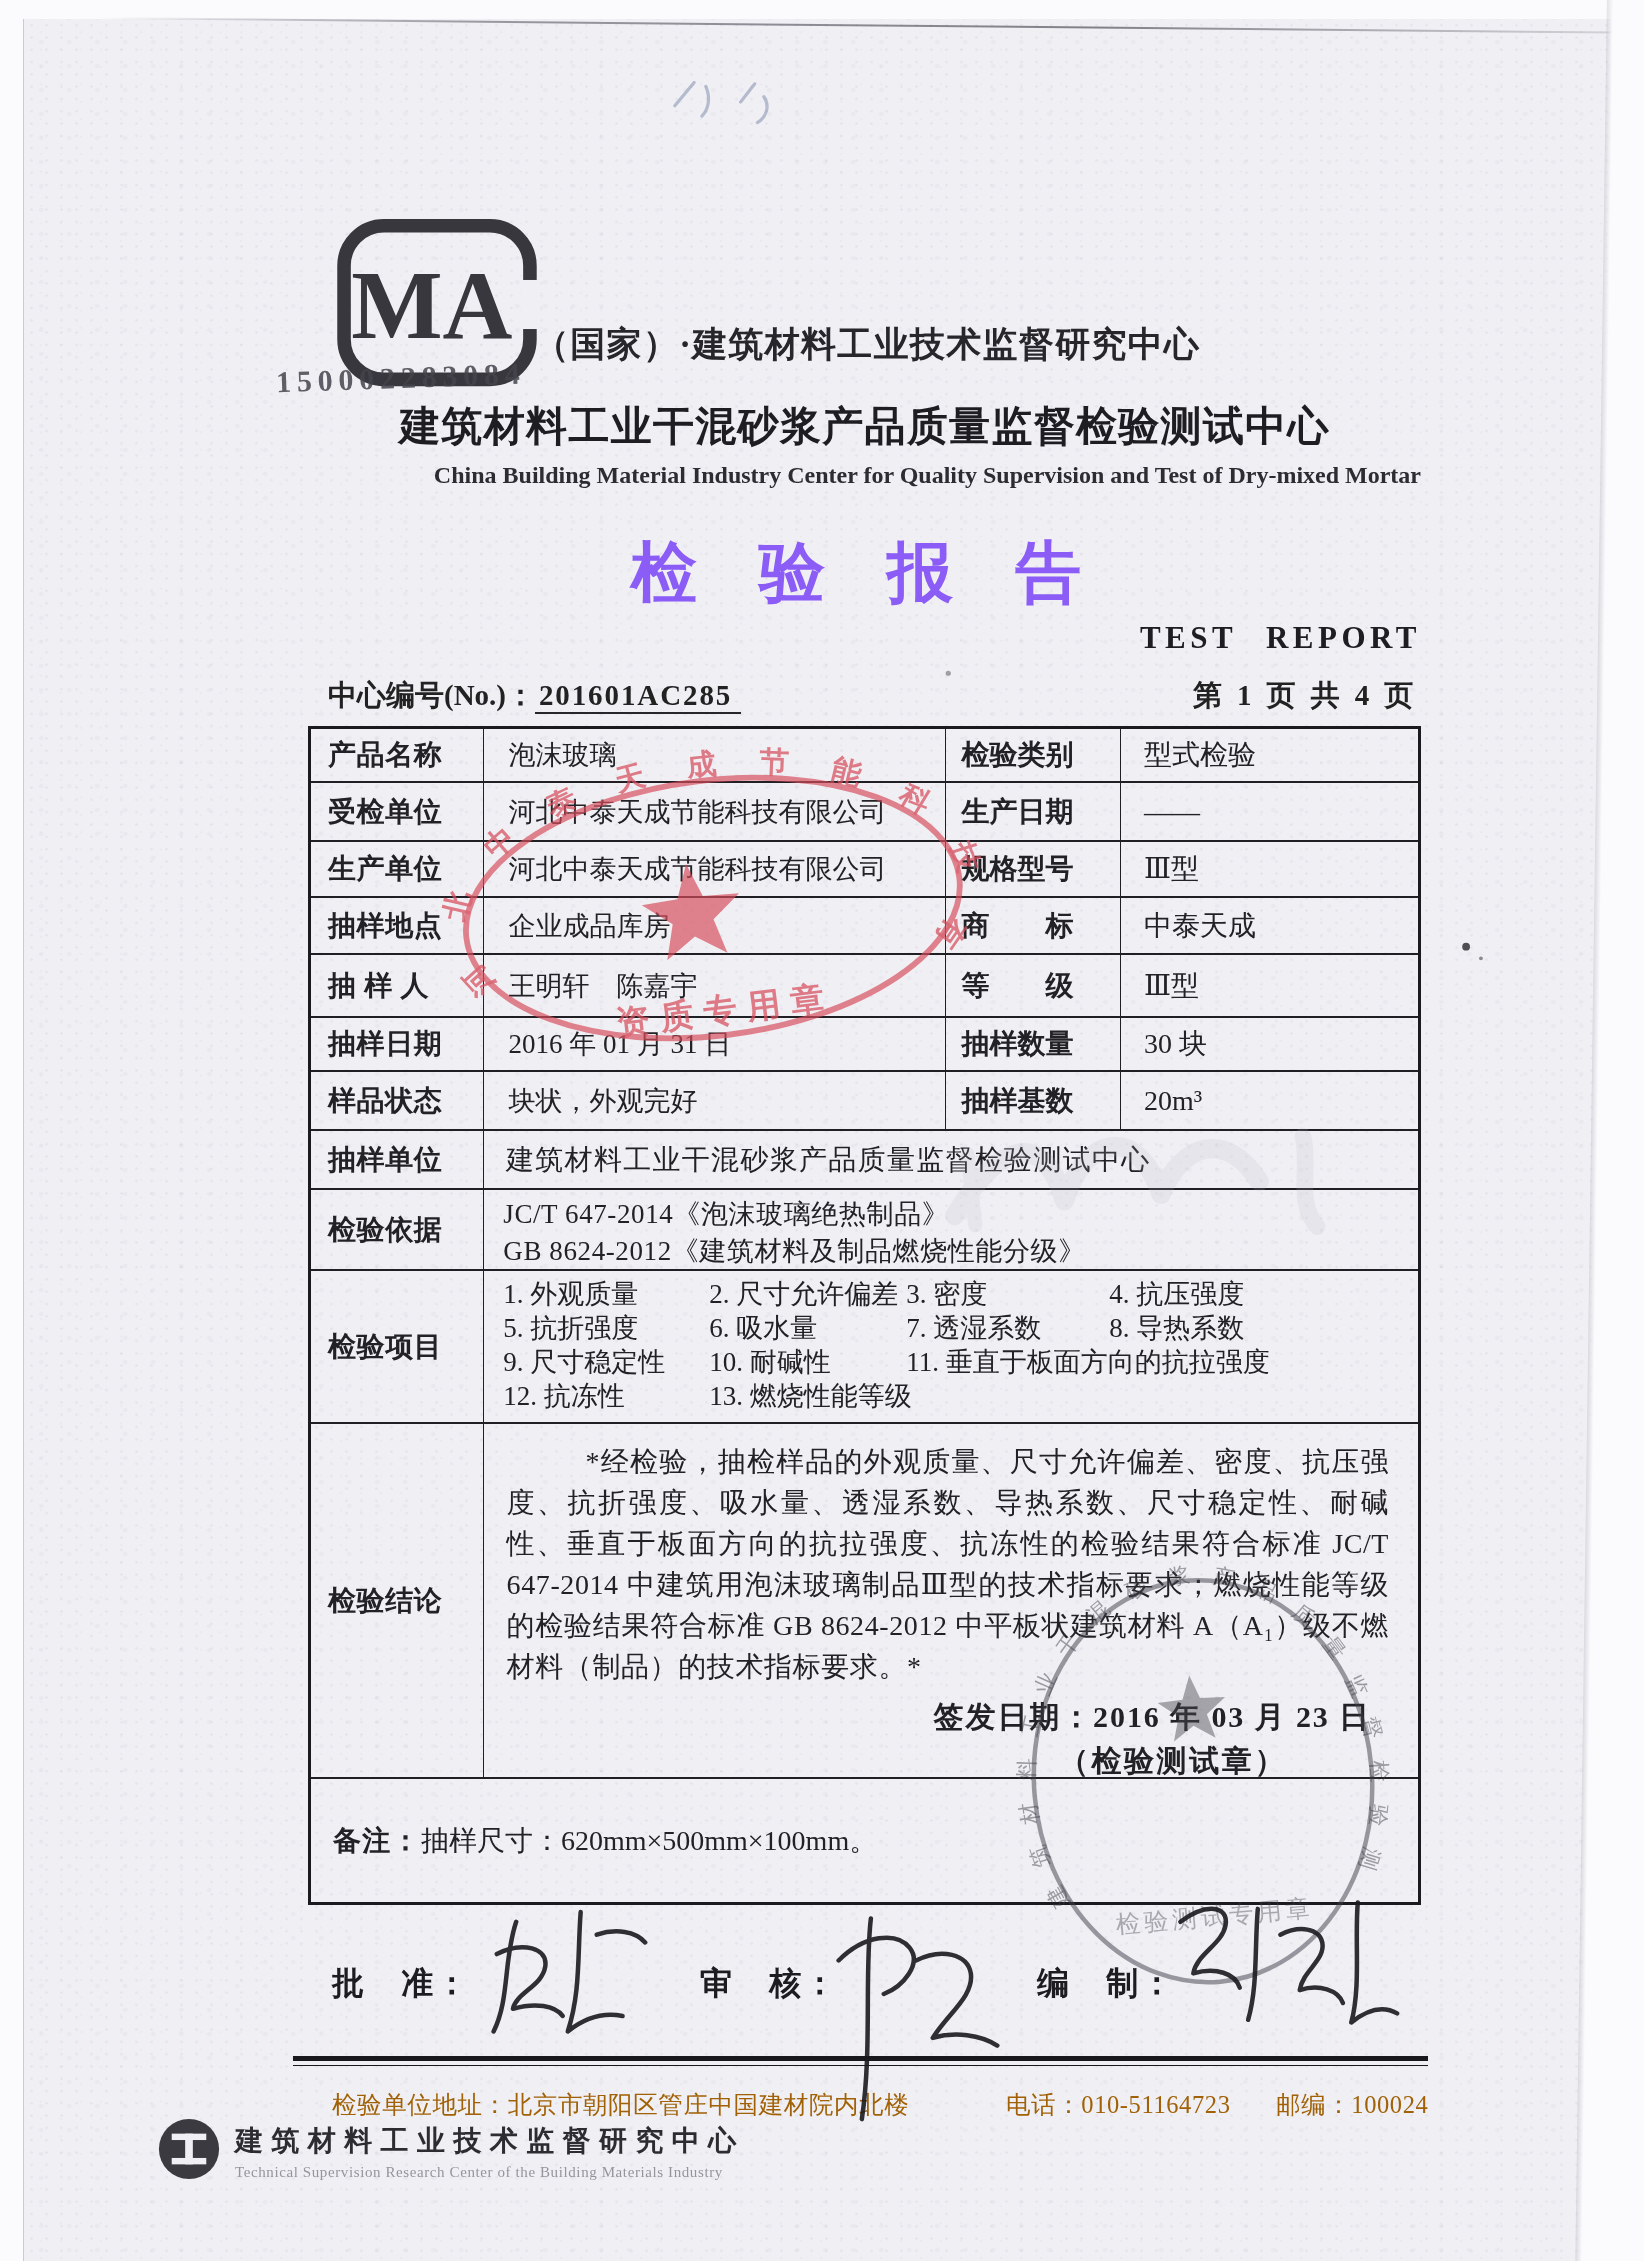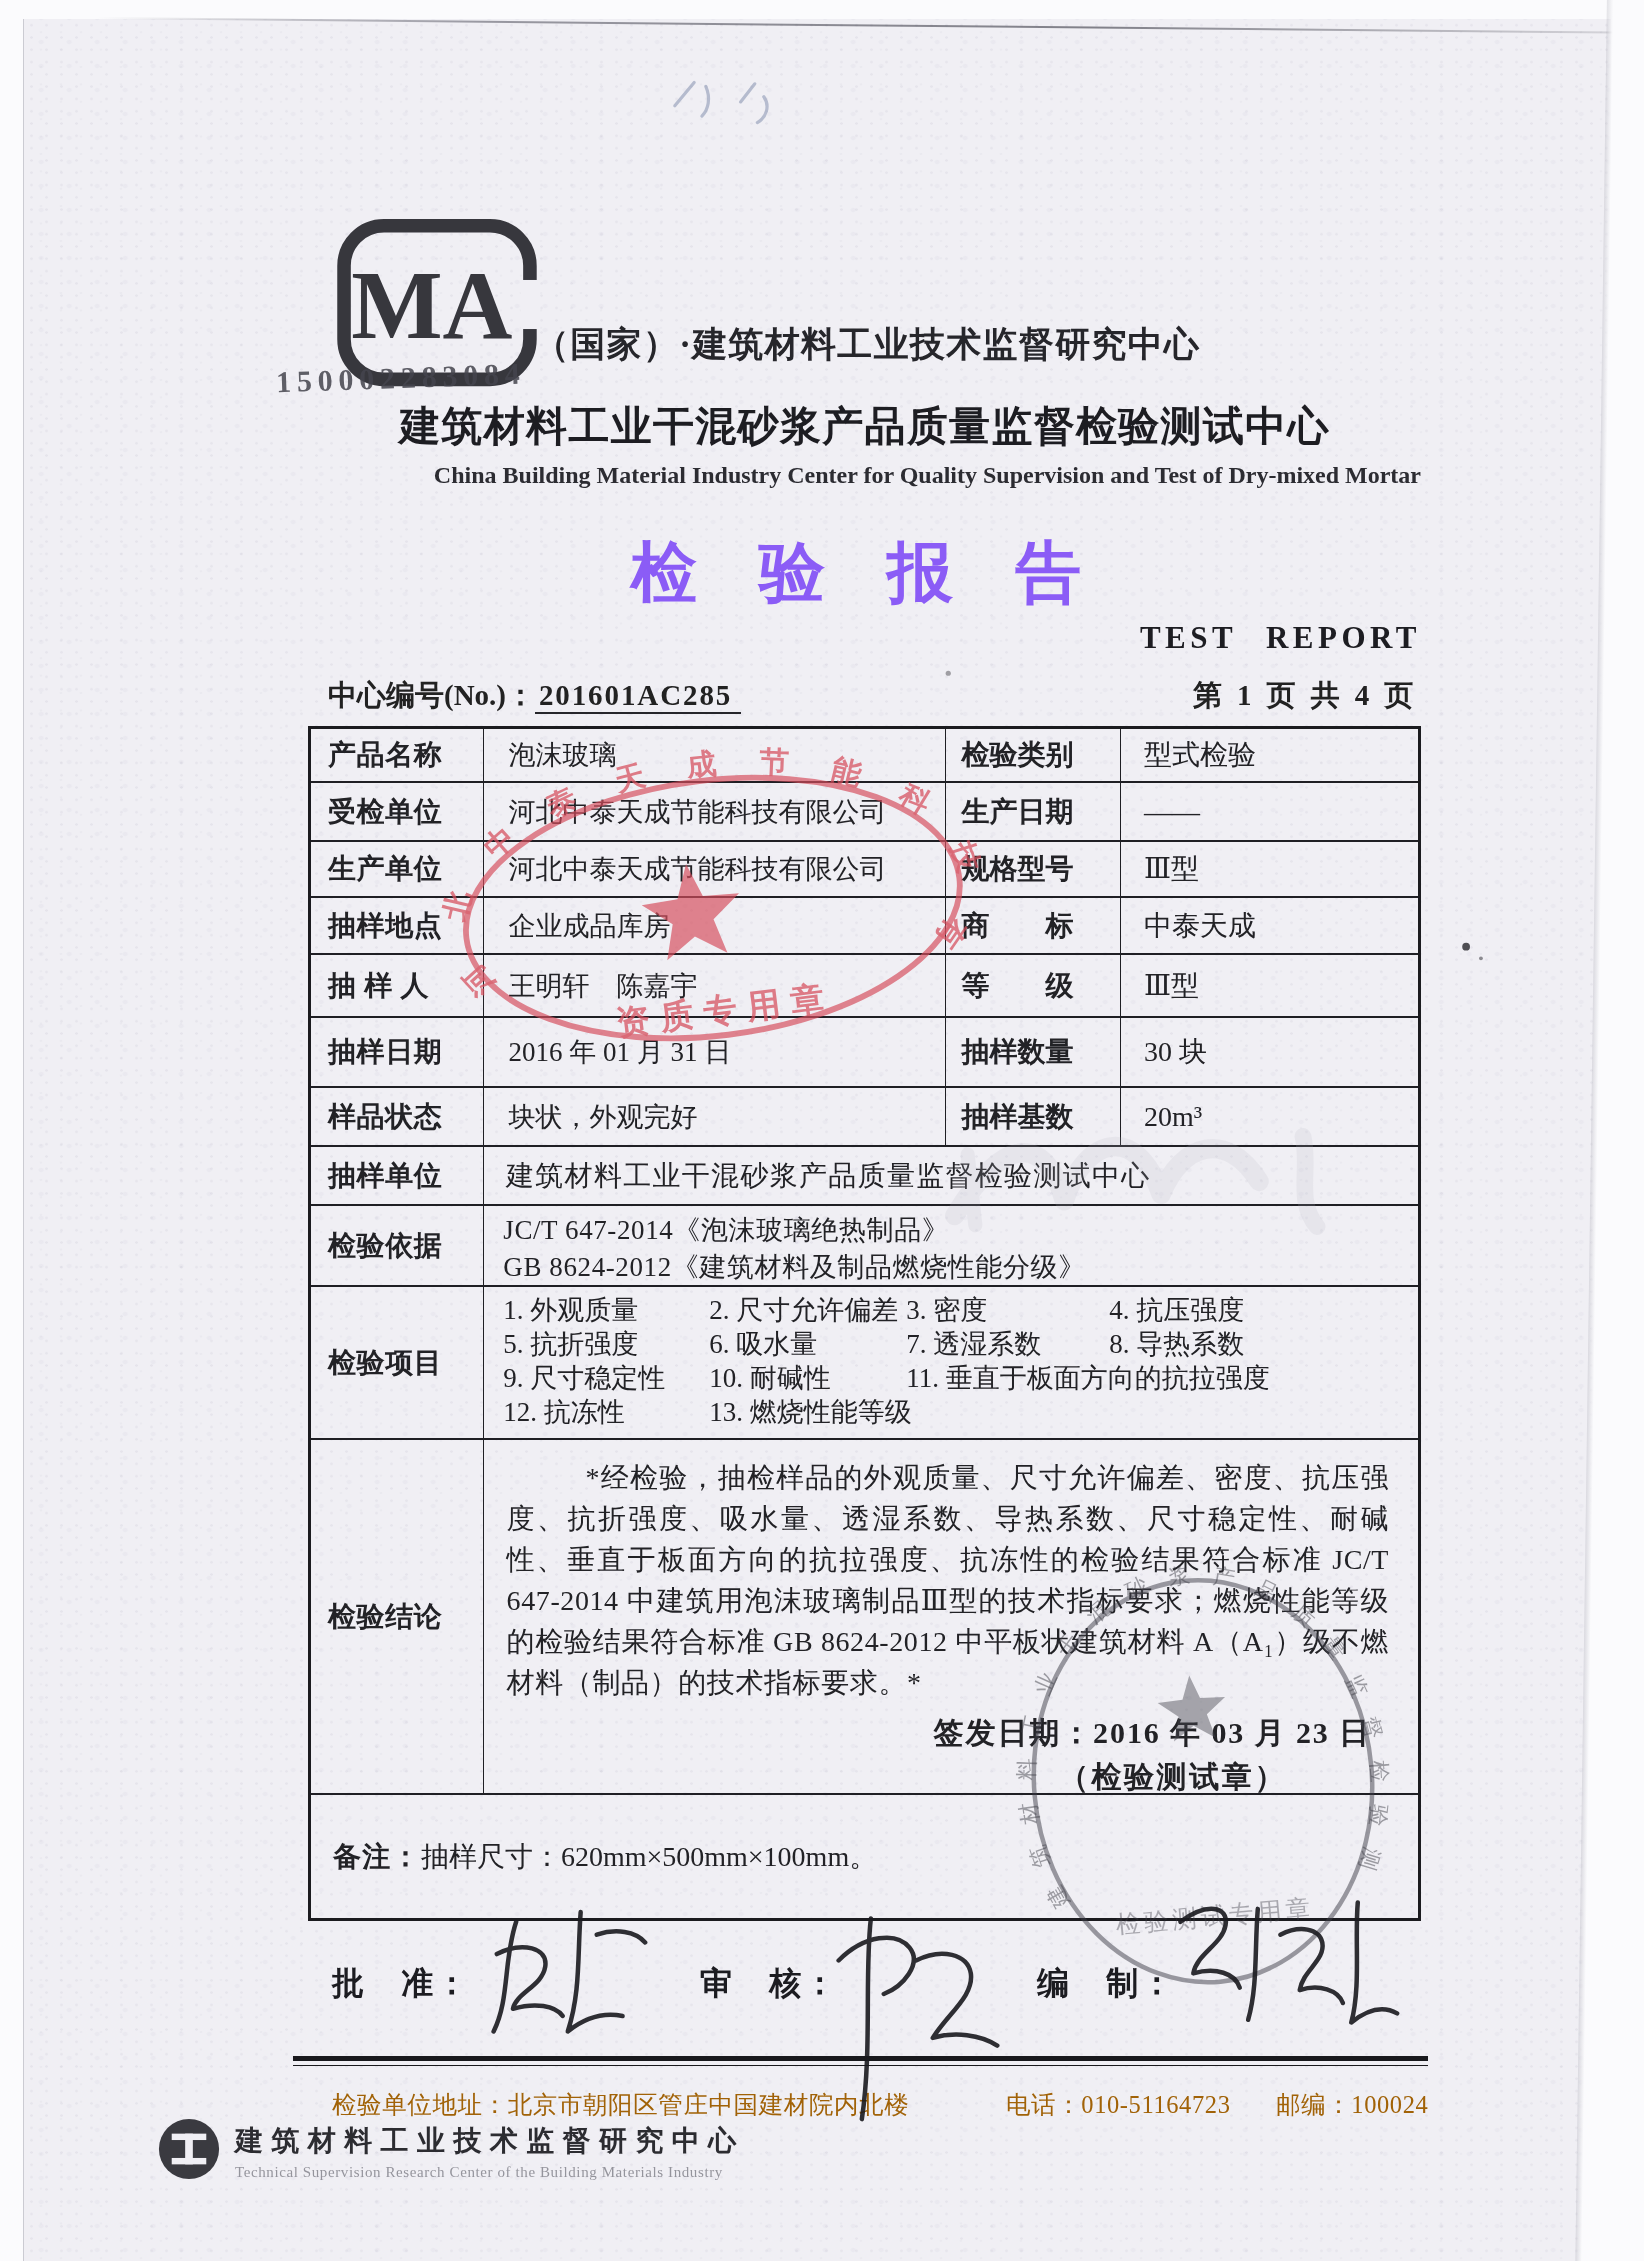--- a/index.html
+++ b/index.html
@@ -142,21 +142,21 @@
       <div class="cell vc">企业成品库房</div>
       <div class="cell lc2">商　　标</div>
       <div class="cell vc2">中泰天成</div>
     </div>
     <div class="trow" style="height:63px">
       <div class="cell lc">抽 样 人</div>
       <div class="cell vc">王明轩　陈嘉宇</div>
       <div class="cell lc2">等　　级</div>
       <div class="cell vc2">Ⅲ型</div>
     </div>
-    <div class="trow" style="height:70px">
+    <div class="trow" style="height:54px">
       <div class="cell lc">抽样日期</div>
       <div class="cell vc">2016 年 01 月 31 日</div>
       <div class="cell lc2">抽样数量</div>
       <div class="cell vc2">30 块</div>
     </div>
     <div class="trow" style="height:59px">
       <div class="cell lc">样品状态</div>
       <div class="cell vc">块状，外观完好</div>
       <div class="cell lc2">抽样基数</div>
       <div class="cell vc2">20m³</div>

